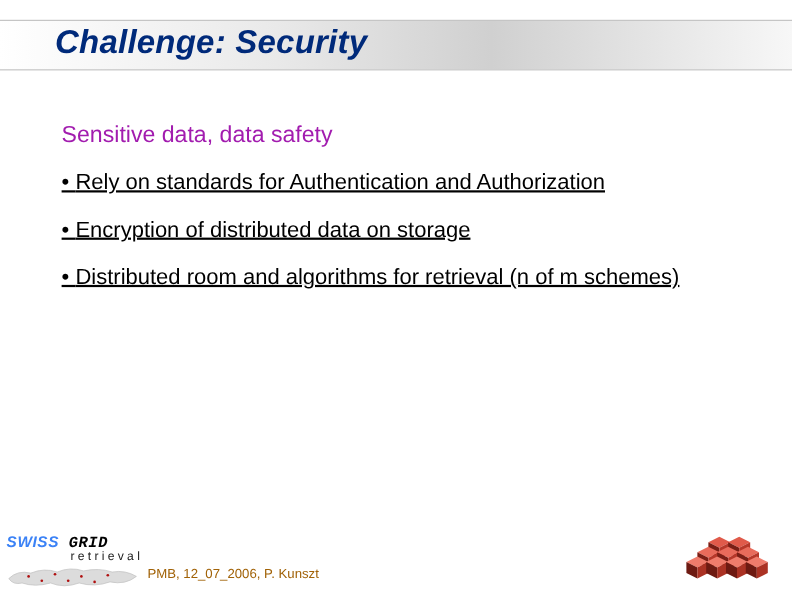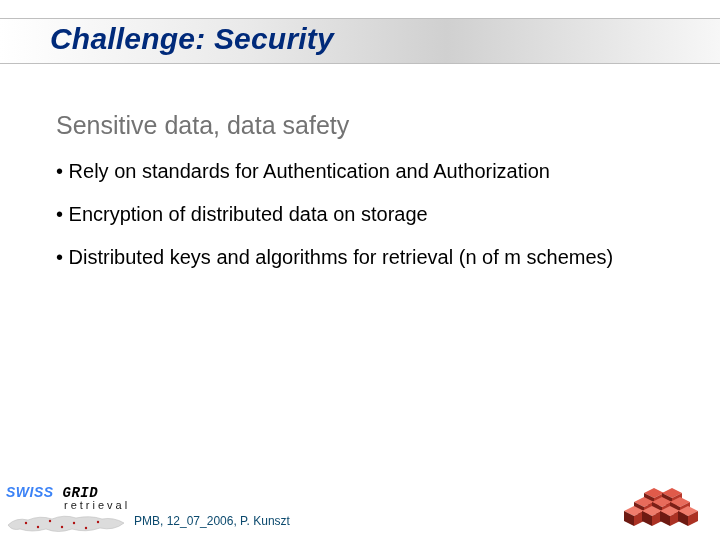--- a/index.html
+++ b/index.html
@@ -25,36 +25,36 @@
   .body {
     position: absolute;
     top: 110px;
     left: 56px;
     right: 60px;
     font-size: 20px;
     color: #000;
     line-height: 1.25;
   }
   .subtitle {
-    color: #737373;
+    color: #a21caf;
     margin-bottom: 18px;
-    font-size: 25px;
+    font-size: 21px;
   }
-  .bullet { margin-bottom: 18px; }
+  .bullet { margin-bottom: 18px; text-decoration: underline; }
   .closing { margin-top: 26px; margin-left: 8px; font-size: 20px; }
   .footer {
     position: absolute;
     left: 0; right: 0; bottom: 0;
     height: 70px;
   }
   .footer-text {
     position: absolute;
     left: 134px; bottom: 12px;
     font-size: 12px;
-    color: #0c4a6e;
+    color: #a16207;
     font-family: Arial, sans-serif;
   }
   .logo-left {
     position: absolute;
     left: 6px; bottom: 4px;
     width: 126px; height: 52px;
   }
   .logo-swiss-line1 {
     font-family: "Arial Black", Arial, sans-serif;
     font-weight: 900;
@@ -87,21 +87,21 @@
 <body>
 <div class="slide">
 
   <div class="title-band"></div>
   <div class="title">Challenge: Security</div>
 
   <div class="body">
     <div class="subtitle">Sensitive data, data safety</div>
     <div class="bullet">• <span>Rely on standards for Authentication and Authorization</span></div>
     <div class="bullet">• <span>Encryption of distributed data on storage</span></div>
-    <div class="bullet">• <span>Distributed keys and algorithms for retrieval (n of m schemes)</span></div>
+    <div class="bullet">• <span>Distributed room and algorithms for retrieval (n of m schemes)</span></div>
   </div>
 
   <div class="footer">
     <div class="logo-left">
       <div class="logo-swiss-line1">
         <span class="sw-red">SWISS</span><span class="sw-dark"> GRID</span>
       </div>
       <div class="logo-swiss-line2">retrieval</div>
       <svg class="logo-map" viewBox="0 0 120 24">
         <path d="M2,14 Q10,6 22,9 Q34,4 46,8 Q58,3 70,7 Q84,4 96,8 Q108,6 118,12 Q108,20 94,17 Q80,22 66,18 Q52,23 40,18 Q26,22 14,18 Q6,20 2,14 Z" fill="#dcdcdc" stroke="#bdbdbd" stroke-width="0.6"></path>

